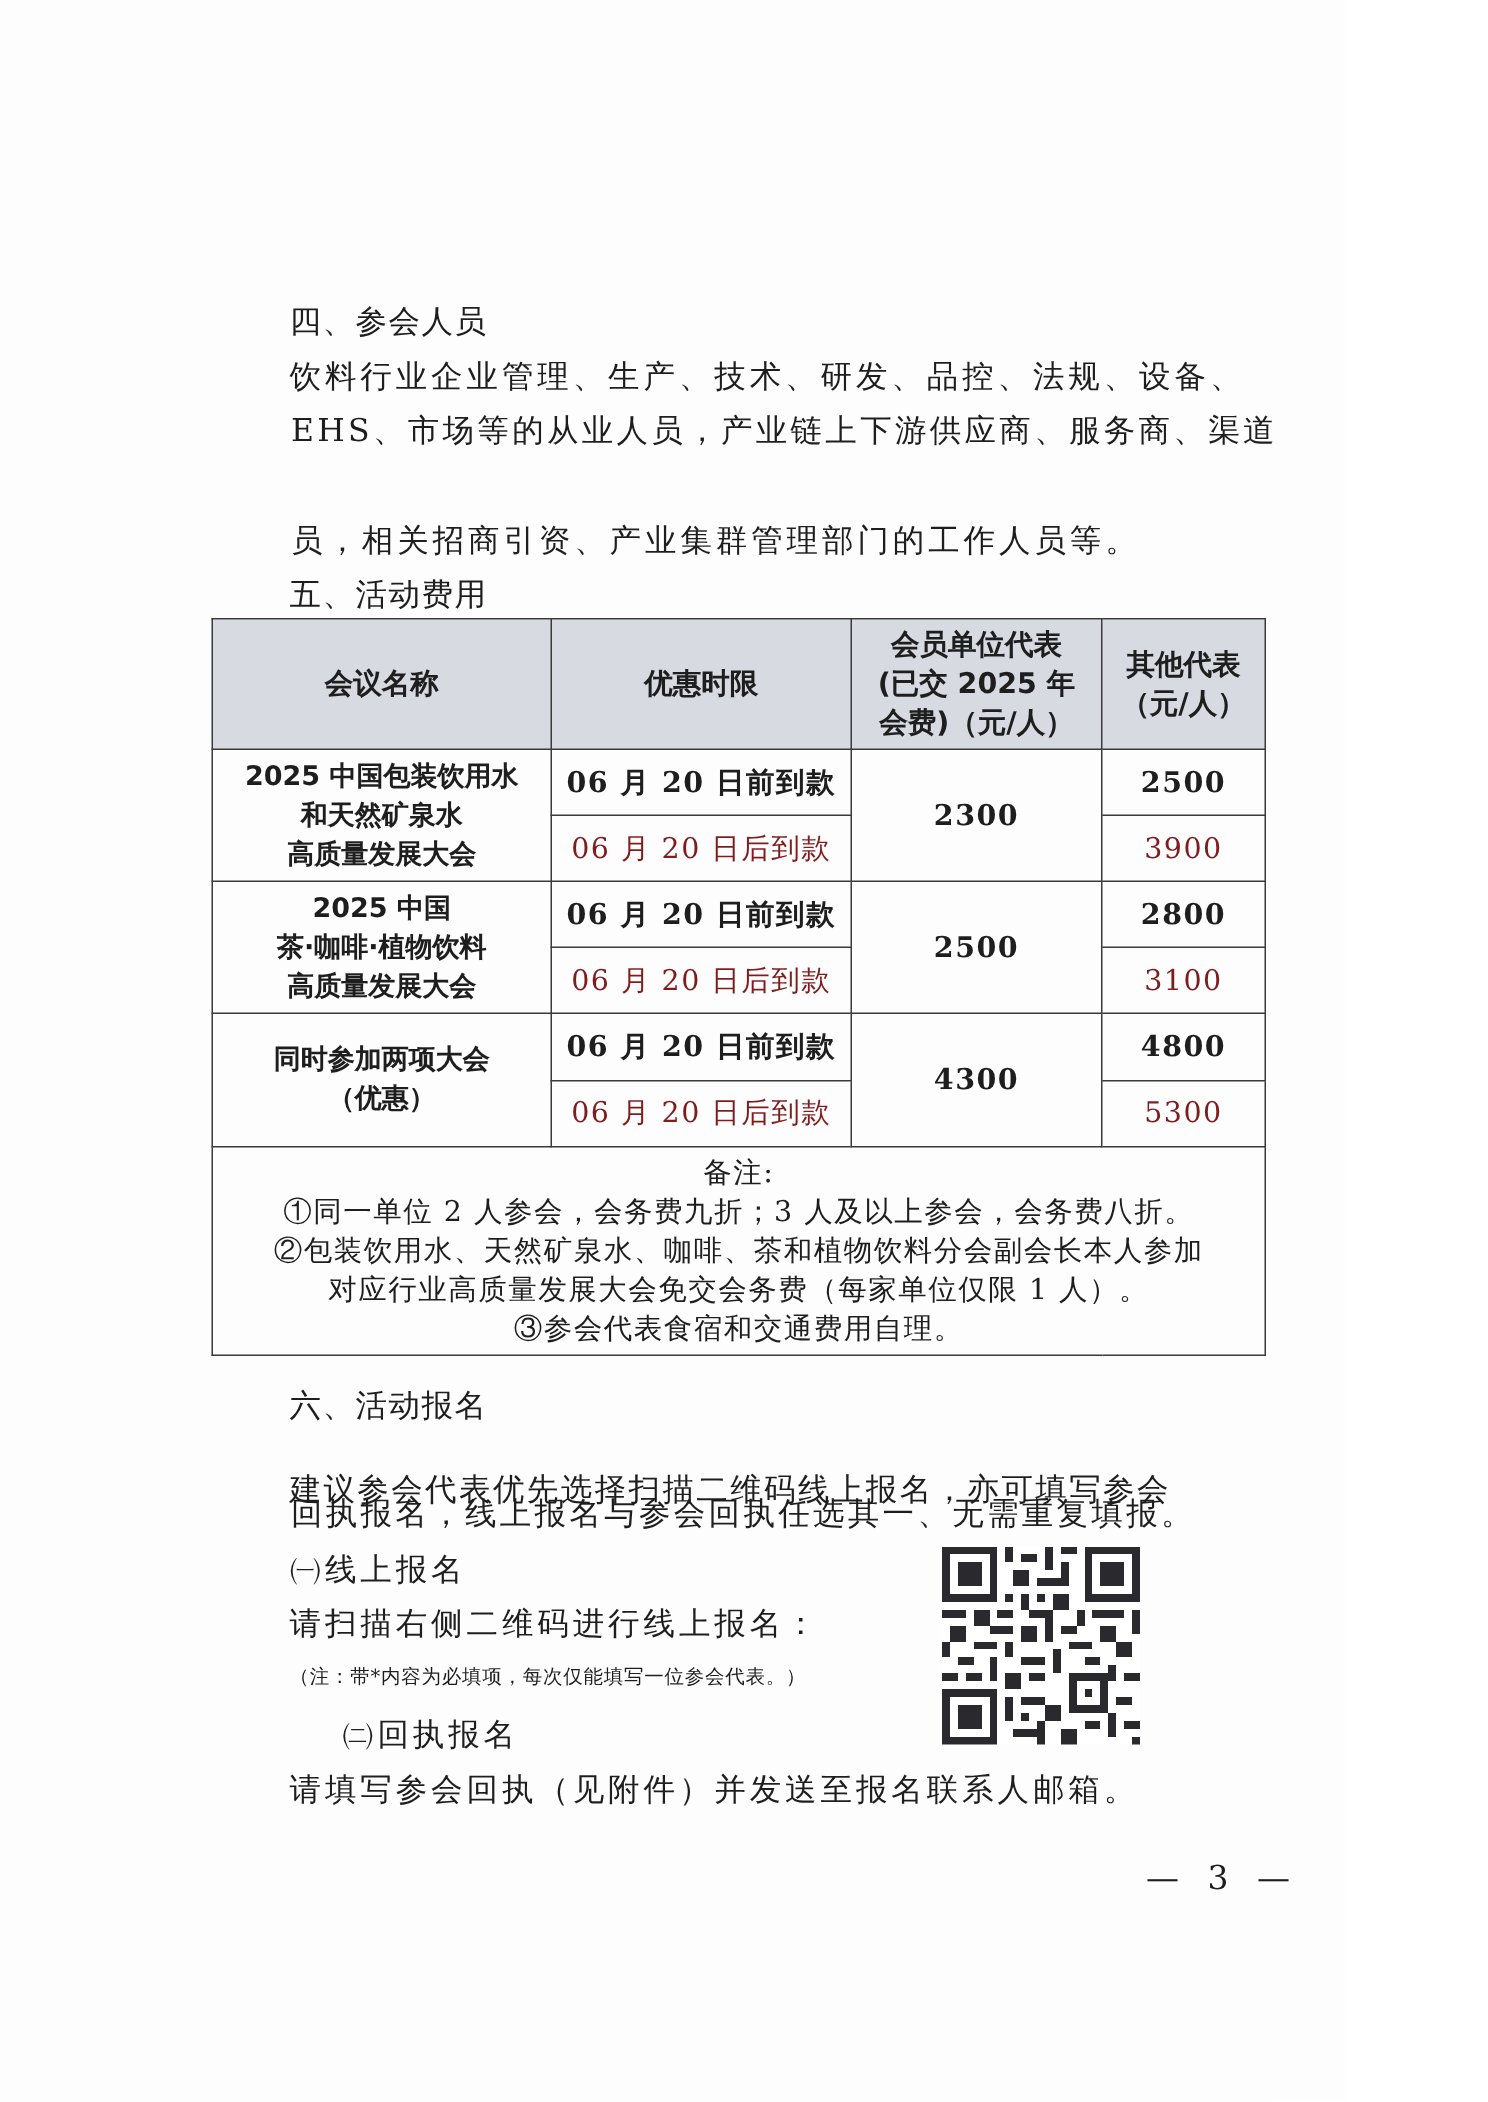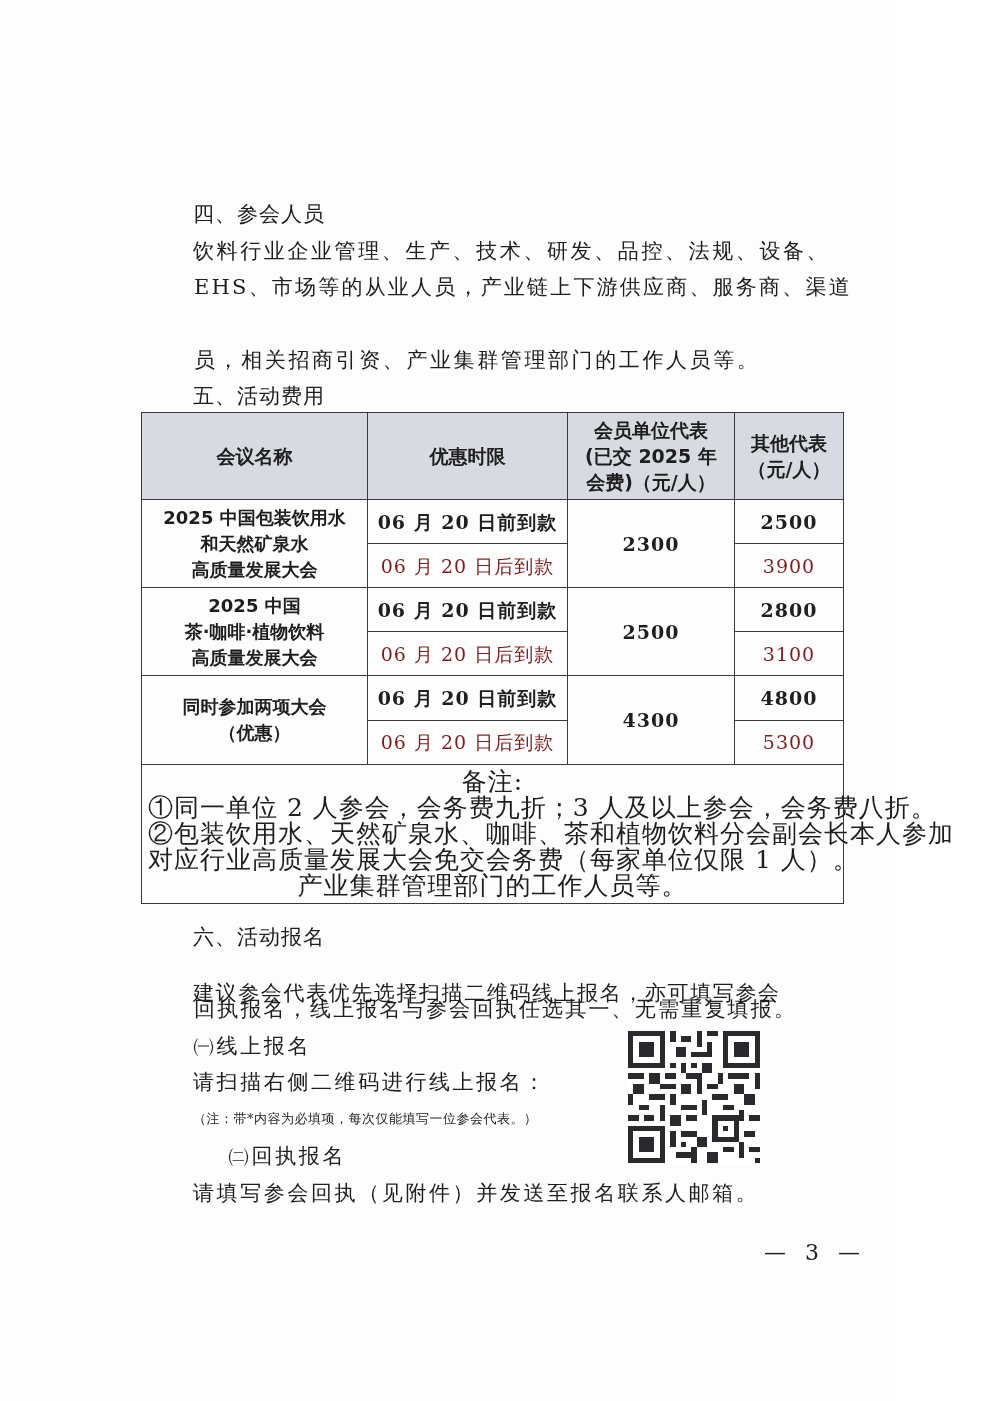--- a/index.html
+++ b/index.html
@@ -24,21 +24,21 @@
   }
   table.fee th {
     background: #d7dae0; font-weight: bold;
     font-family: "DejaVu Sans", "Liberation Sans", sans-serif; font-size: 19px; line-height: 26px;
     height: 86px;
   }
   table.fee td { height: 43px; line-height: 26px; }
   .name-cell { font-family: "DejaVu Sans", "Liberation Sans", sans-serif; font-weight: bold; font-size: 18px; line-height: 26px; }
   .bold-val { font-weight: bold; letter-spacing: 1px; }
   .norm-val { font-weight: normal; letter-spacing: 1px; color: #7f1d1d; }
-  .notes-cell { text-align: center; padding: 4px 6px !important; font-size: 25px; line-height: 30px; letter-spacing: 1px; }
+  .notes-cell { text-align: center; padding: 4px 6px !important; font-size: 19px; line-height: 30px; letter-spacing: 1px; }
   .notes-cell div { white-space: nowrap; }
 
   .note-small { position: absolute; left: 193px; font-size: 13px; line-height: 18px; letter-spacing: 0.5px; white-space: nowrap; }
   .qr { position: absolute; left: 628px; top: 1031px; width: 132px; height: 132px; }
   .pagenum { position: absolute; left: 764px; top: 1240px; font-size: 22px; letter-spacing: 6px; }
 </style>
 </head>
 <body>
 
 <div class="page">
@@ -115,21 +115,21 @@
       <td class="norm-val">06 月 20 日后到款</td>
       <td class="norm-val">5300</td>
     </tr>
 
     <tr>
       <td colspan="4" class="notes-cell">
         <div>备注:</div>
         <div>①同一单位 2 人参会，会务费九折；3 人及以上参会，会务费八折。</div>
         <div>②包装饮用水、天然矿泉水、咖啡、茶和植物饮料分会副会长本人参加</div>
         <div>对应行业高质量发展大会免交会务费（每家单位仅限 1 人）。</div>
-        <div>产业集群管理部门的工作人员等。</div>
+        <div>③参会代表食宿和交通费用自理。</div>
       </td>
     </tr>
   </tbody>
     </table>
 
   <div class="line heading indent" style="top:922px;">六、活动报名</div>
   <div class="line indent" style="top:958px; letter-spacing:1.6px;margin-top:20px;">建议参会代表优先选择扫描二维码线上报名，亦可填写参会</div>
   <div class="line flush" style="top:994px; letter-spacing:2.2px;">回执报名，线上报名与参会回执任选其一、无需重复填报。</div>
 
   <div class="line indent" style="top:1031px;">㈠线上报名</div>

